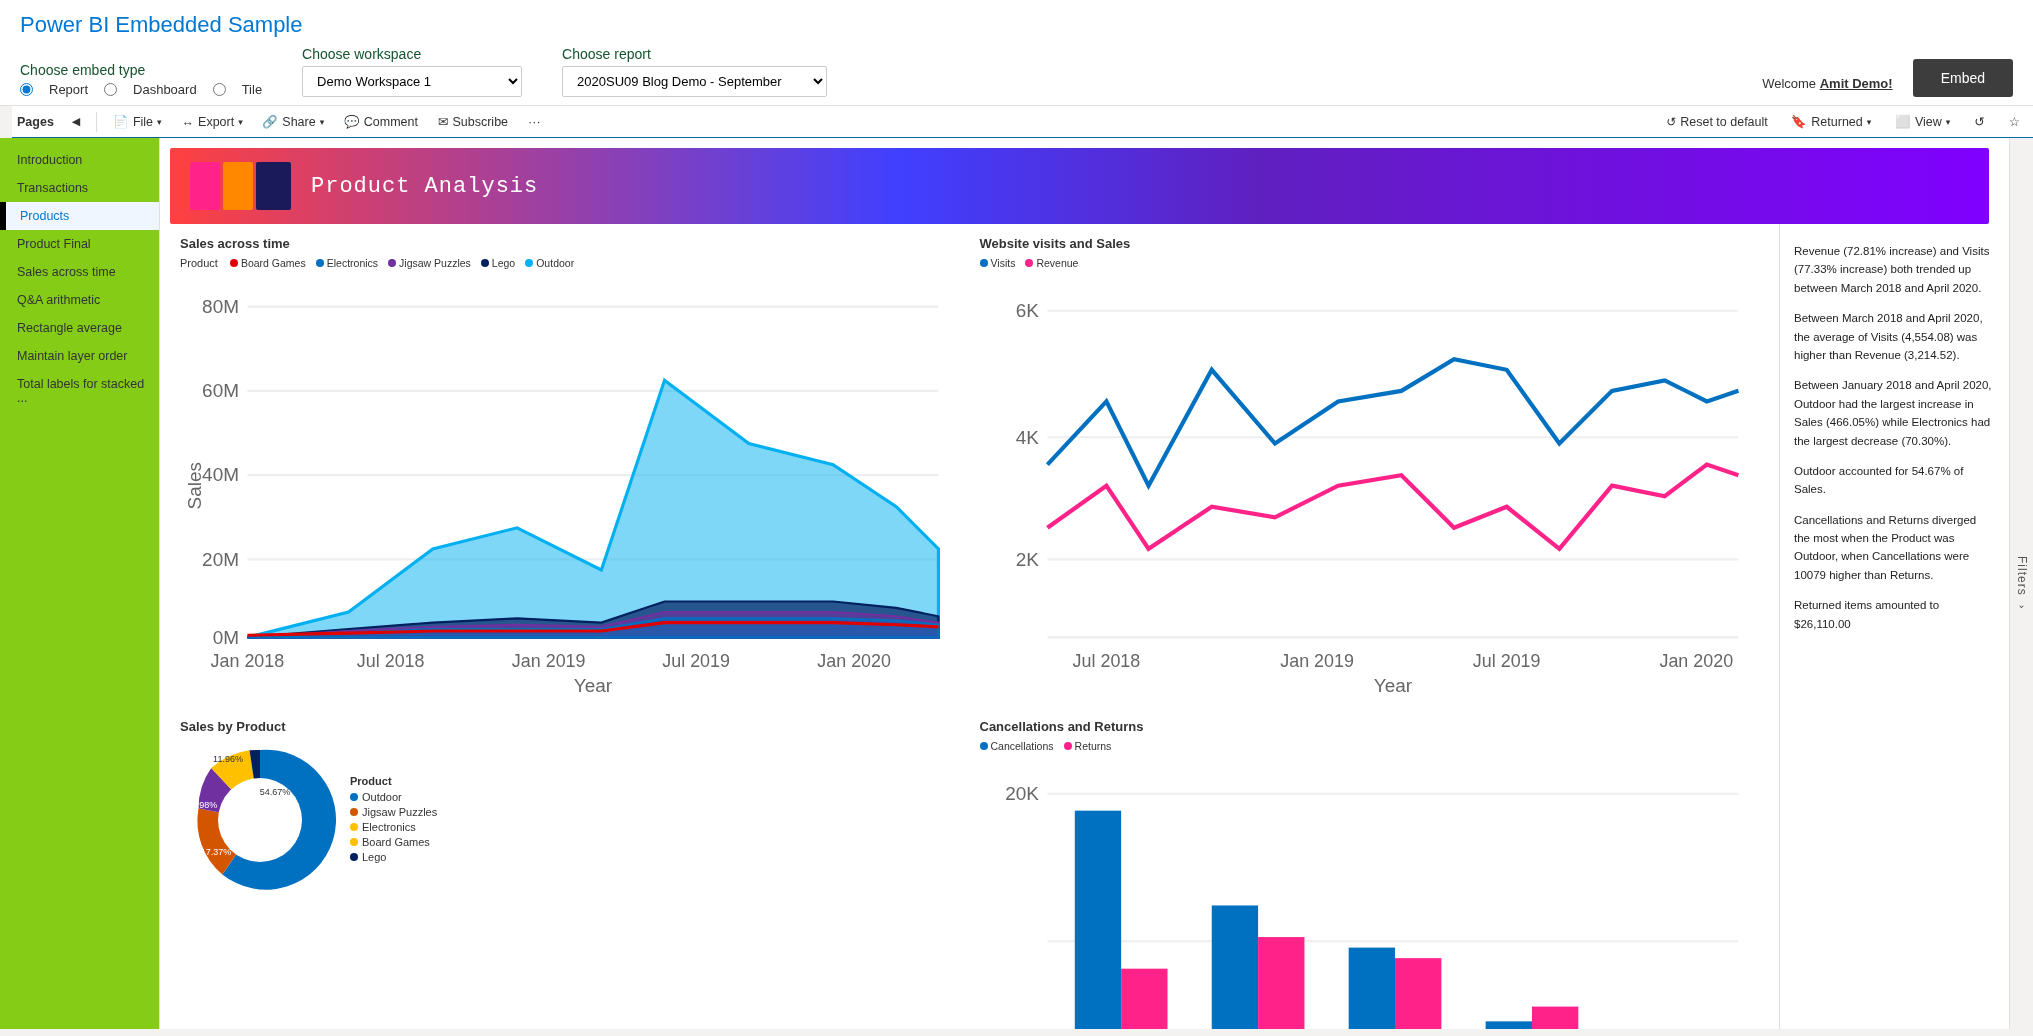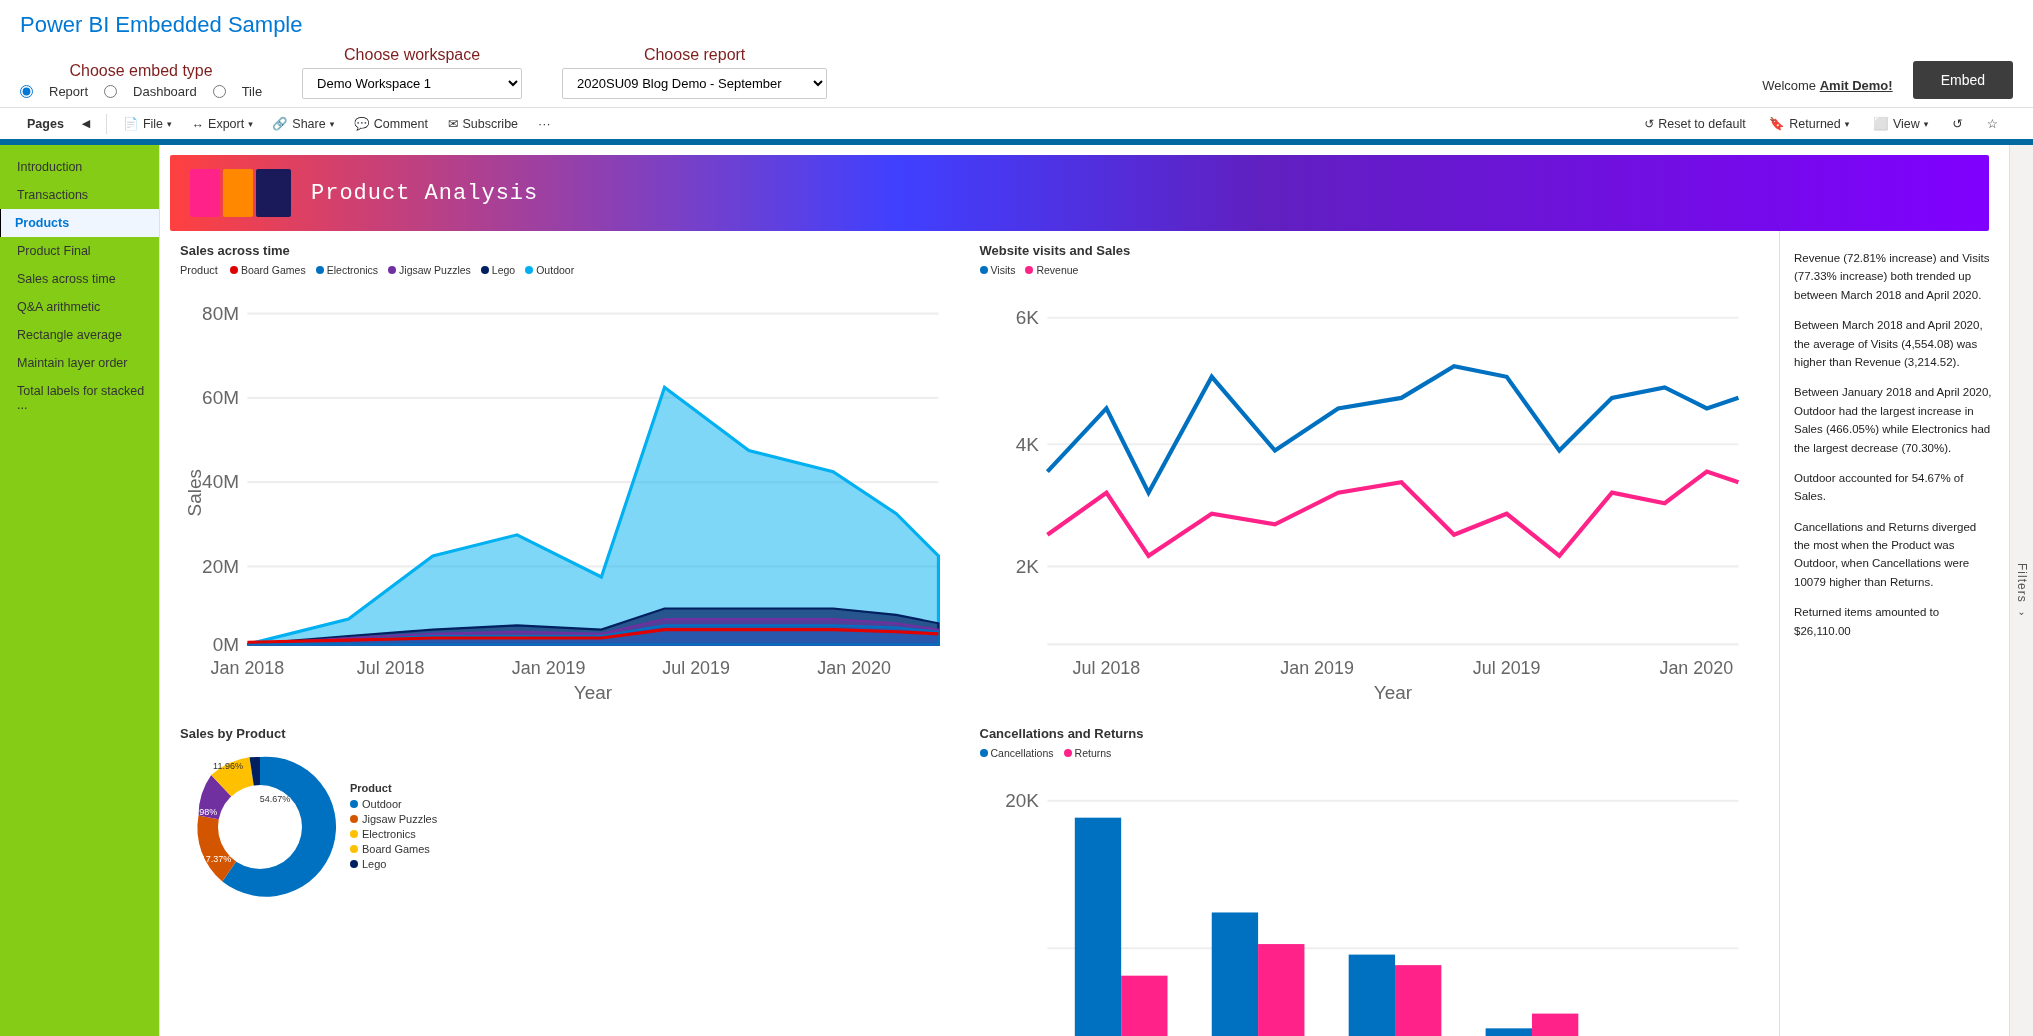--- a/index.html
+++ b/index.html
@@ -2,42 +2,42 @@
 <html><head>
   <meta charset="utf-8">
   <style>
     * { box-sizing: border-box; margin: 0; padding: 0; }
     body { font-family: 'Segoe UI', Arial, sans-serif; background: #f3f2f1; color: #333; font-size: 13px; }
 
     
     .top-bar { background: #fff; padding: 12px 20px 8px 20px; border-bottom: 1px solid #e0e0e0; }
     .app-title { color: #0078d4; font-size: 22px; font-weight: 300; margin-bottom: 8px; }
     .embed-row { display: flex; align-items: flex-end; gap: 40px; }
-    .choose-label { font-size: 16px; color: #7f1d1d; margin-bottom: 4px; text-align: center; }
+    .choose-label { font-size: 14px; color: #14532d; margin-bottom: 4px; }
     .radio-group { display: flex; gap: 16px; align-items: center; font-size: 13px; }
     .radio-group label { display: flex; align-items: center; gap: 16px; cursor: pointer; }
     .radio-group input[type=radio] { accent-color: #0078d4; }
     .select-group { display: flex; flex-direction: column; }
     .select-group select { border: 1px solid #ccc; border-radius: 2px; padding: 6px 28px 6px 10px; font-size: 13px; min-width: 220px; background: #fff; appearance: auto; }
     .embed-btn { background: #3d3d3d; color: #fff; border: none; padding: 10px 28px; font-size: 14px; border-radius: 3px; cursor: pointer; font-weight: 500; height: 38px; }
 
     
-    .report-toolbar { background: #fff; display: flex; align-items: center; padding: 4px 27px; border-bottom: 6px solid #0369a1; gap: 4px; font-size: 12.5px; color: #333; }
+    .report-toolbar { background: #fff; display: flex; align-items: center; padding: 4px 5px; border-bottom: 1px solid #0369a1; gap: 4px; font-size: 12.5px; color: #333; margin-left: 12px; }
     .report-toolbar .pages-toggle { font-weight: 600; color: #333; margin-right: 6px; }
     .toolbar-btn { display: flex; align-items: center; gap: 4px; padding: 4px 8px; cursor: pointer; border: none; background: none; font-size: 12.5px; color: #333; border-radius: 2px; }
     .toolbar-sep { width: 1px; height: 20px; background: #ddd; margin: 0 4px; }
     .toolbar-right { margin-left: auto; display: flex; align-items: center; gap: 8px; }
 
     
     .main-layout { display: flex; height: calc(100vh - 145px); }
 
     
     .pages-sidebar { width: 160px; background: #84cc16; border-right: 1px solid #e0e0e0; overflow-y: auto; padding: 8px 0; flex-shrink: 0; }
     .pages-sidebar .page-item { padding: 7px 14px; font-size: 12.5px; cursor: pointer; color: #333; border-left: 3px solid transparent; }
-    .pages-sidebar .page-item.active { border-left: 1px solid #000000; font-weight: 700; color: #0078d4; background: #f0f6ff; }
+    .pages-sidebar .page-item.active { border-left: 6px solid #000000; font-weight: 400; color: #0078d4; background: #f0f6ff; }
 
     
     .report-content { flex: 1; overflow: auto; background: #fff; position: relative; }
 
     
     .filters-sidebar { width: 24px; background: #f3f2f1; border-left: 1px solid #e0e0e0; display: flex; align-items: center; justify-content: center; cursor: pointer; writing-mode: vertical-rl; font-size: 12px; color: #555; letter-spacing: 1px; flex-shrink: 0; }
 
     
     .product-header { background: linear-gradient(90deg, #ff4040 0%, #4040ff 40%, #6020c0 60%, #8000ff 100%); margin: 10px 20px 0 10px; padding: 14px 20px; border-radius: 2px; display: flex; align-items: center; gap: 20px; }
     .product-header-squares { display: flex; gap: 3px; flex-shrink: 0; }

